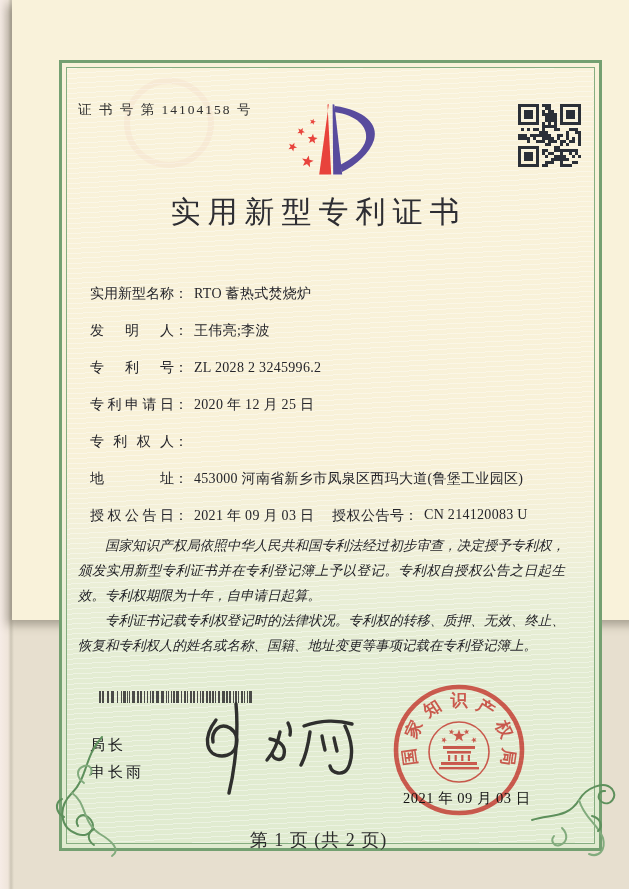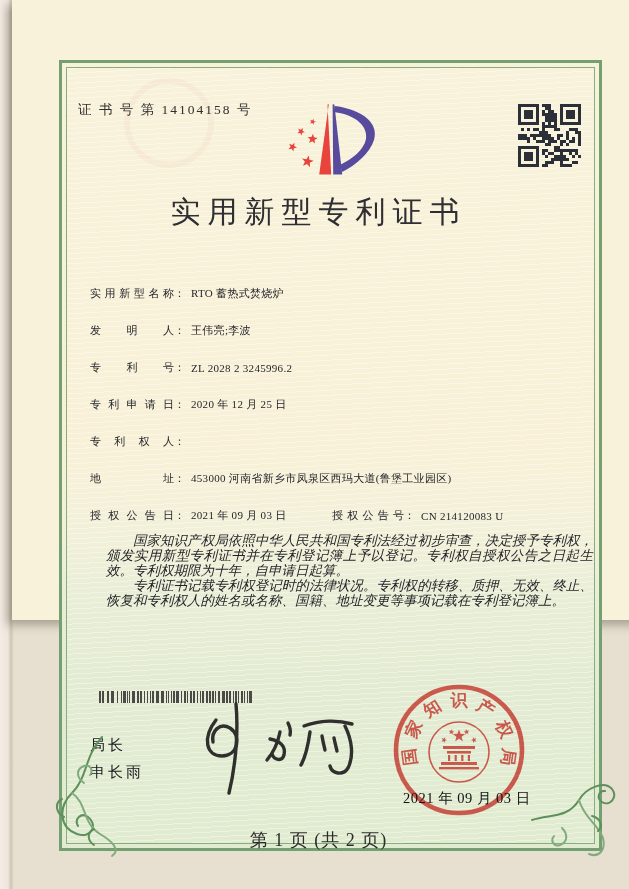--- a/index.html
+++ b/index.html
@@ -12,27 +12,27 @@
   .frame{position:absolute;left:47px;top:60px;width:543px;height:791px;
          border:3px solid #74a071;box-sizing:border-box;
          background:linear-gradient(180deg,#f9f2da 0%,#f8f1d8 50%,#f2f0d9 60%,#e9eed6 68%,#e3ecd2 78%,#e0ebd0 100%);}
   .frame-inner{position:absolute;inset:4px;border:1px solid #85ad80;
          background-image:repeating-linear-gradient(177deg,rgba(255,255,255,.38) 0 1px,rgba(255,255,255,0) 1px 5px);}
   .watermark{position:absolute;left:112px;top:78px;width:78px;height:78px;border-radius:50%;
          border:6px solid rgba(225,140,140,.07);}
   .certno{position:absolute;left:66px;top:101px;font-size:13.5px;letter-spacing:2px;color:#30302f;}
   .title{position:absolute;left:35px;top:192px;width:543px;text-align:center;
          font-size:30px;font-weight:normal;letter-spacing:7px;color:#2e2e33;}
-  .fields{position:absolute;left:78px;top:275px;width:486px;font-size:11px;color:#26262b;}
+  .fields{position:absolute;left:78px;top:275px;width:486px;font-size:14px;color:#26262b;}
   .frow{height:37px;display:flex;align-items:center;position:relative;white-space:nowrap;}
   .flabel{display:inline-block;width:84px;text-align:justify;text-align-last:justify;}
   .flabel2{display:inline-block;width:72px;text-align:justify;text-align-last:justify;}
   .fval{margin-left:6px;letter-spacing:.3px;}
-  .pair2{position:absolute;left:242px;display:flex;align-items:center;}
-  .paras{position:absolute;left:94px;top:533px;width:487px;font-size:13.5px;line-height:15px;
+  .pair2{position:absolute;left:242px;display:flex;align-items:flex-start;}
+  .paras{position:absolute;left:66px;top:533px;width:487px;font-size:13.5px;line-height:25px;
          color:#1f1f24;font-style:italic;text-align:justify;}
   .paras p{margin:0;text-indent:2em;}
   .officer{position:absolute;left:78px;top:731px;font-family:"Liberation Sans","DejaVu Sans",sans-serif;
          font-size:15px;line-height:27px;letter-spacing:3px;color:#17171a;font-weight:400;}
   .seal-date{position:absolute;left:391px;top:789px;font-size:14.5px;letter-spacing:.5px;color:#121212;z-index:6;}
   .pageno{position:absolute;left:35px;top:828px;width:543px;text-align:center;font-size:18px;color:#2b2b2b;letter-spacing:1px;}
   .backnote{position:absolute;left:35px;top:857px;width:543px;text-align:center;font-size:13px;
          font-style:italic;color:#737373;letter-spacing:2px;margin-top:44px;}
   .seal-svg{mix-blend-mode:multiply;opacity:.88;}
   .sig-svg{opacity:.92;}

